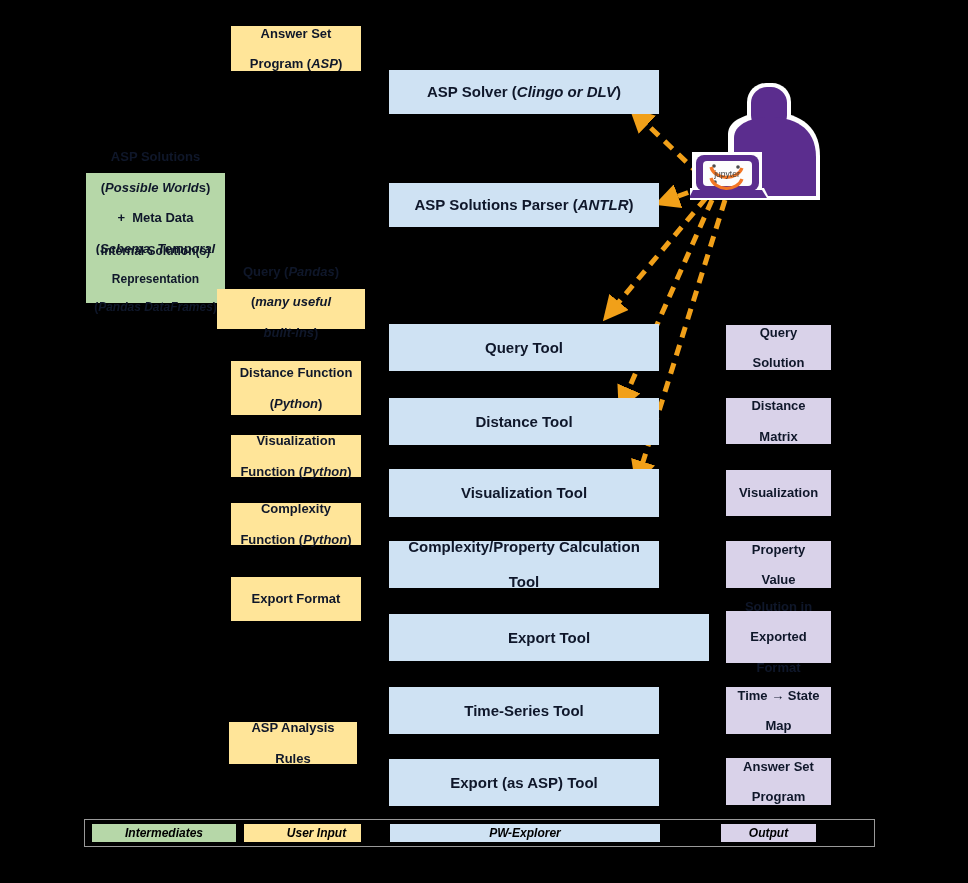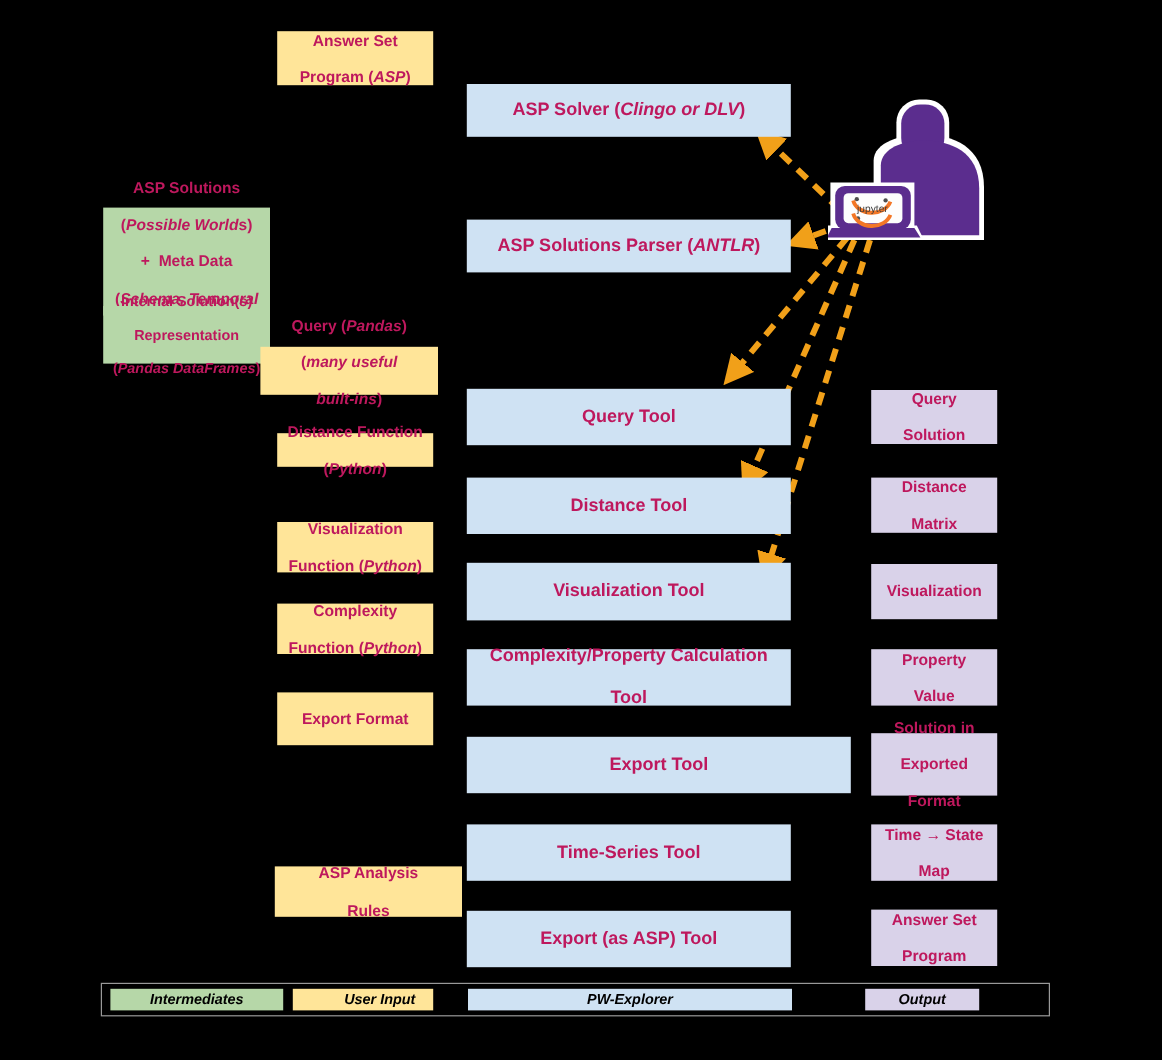--- a/index.html
+++ b/index.html
@@ -15,21 +15,21 @@
     font-family: "Liberation Sans", sans-serif;
     overflow: hidden;
   }
   .box {
     position: absolute;
     box-sizing: border-box;
     display: flex;
     align-items: center;
     justify-content: center;
     text-align: center;
-    color: #be185d;
+    color: #0f172a;
     font-weight: bold;
     line-height: 1.18;
     white-space: pre-line;
   }
   .green  { background: #b6d7a8; }
   .yellow { background: #ffe599; }
   .blue   { background: #cfe2f3; }
   .purple { background: #d9d2e9; }
 
   .box span { display: block; }
@@ -142,21 +142,21 @@
   </div>
 
   <div class="box yellow" style="left:217px; top:289px; width:148px; height:40px; font-size:13px;">
     <div style="margin-top:-14px;">
       <span><b>Query (</b><i><b>Pandas</b></i><b>)</b></span>
       <span>(<i>many useful</i></span>
       <span><i>built-ins</i>)</span>
     </div>
   </div>
 
-  <div class="box yellow" style="left:231px; top:361px; width:130px; height:28px; font-size:13px;">
+  <div class="box yellow" style="left:231px; top:361px; width:130px; height:54px; font-size:13px;">
     <div>
       <span><b>Distance Function</b></span>
       <span>(<i>Python</i>)</span>
     </div>
   </div>
 
   <div class="box yellow" style="left:231px; top:435px; width:130px; height:42px; font-size:13px;">
     <div>
       <span><b>Visualization</b></span>
       <span><b>Function (</b><i>Python</i><b>)</b></span>
@@ -169,21 +169,21 @@
       <span><b>Function (</b><i>Python</i><b>)</b></span>
     </div>
   </div>
 
   <div class="box yellow" style="left:231px; top:577px; width:130px; height:44px; font-size:13px;">
     <div>
       <span><b>Export Format</b></span>
     </div>
   </div>
 
-  <div class="box yellow" style="left:229px; top:722px; width:156px; height:42px; font-size:13px;">
+  <div class="box yellow" style="left:229px; top:722px; width:128px; height:42px; font-size:13px;">
     <div>
       <span><b>ASP Analysis</b></span>
       <span><b>Rules</b></span>
     </div>
   </div>
 
   <div class="box blue" style="left:389px; top:70px; width:270px; height:44px; font-size:15px;">
     <div>
       <span><b>ASP Solver (</b><i>Clingo or DLV</i><b>)</b></span>
     </div>

